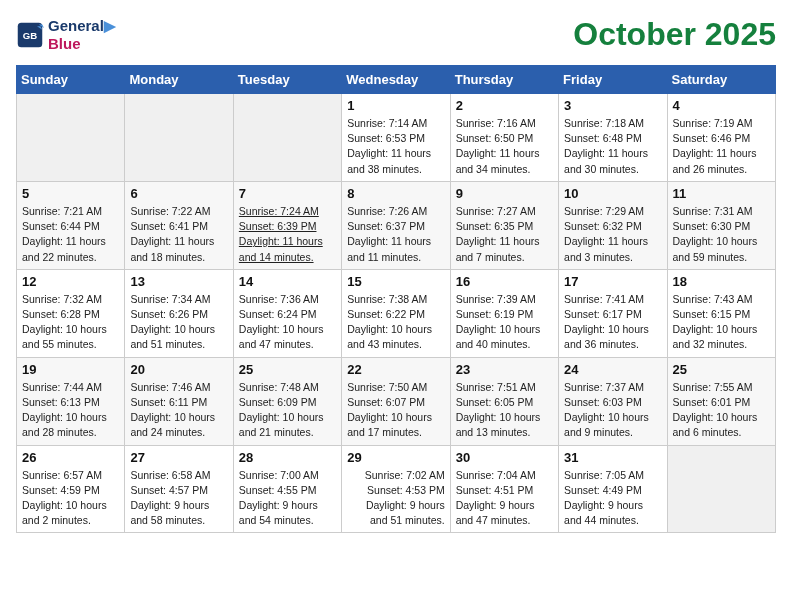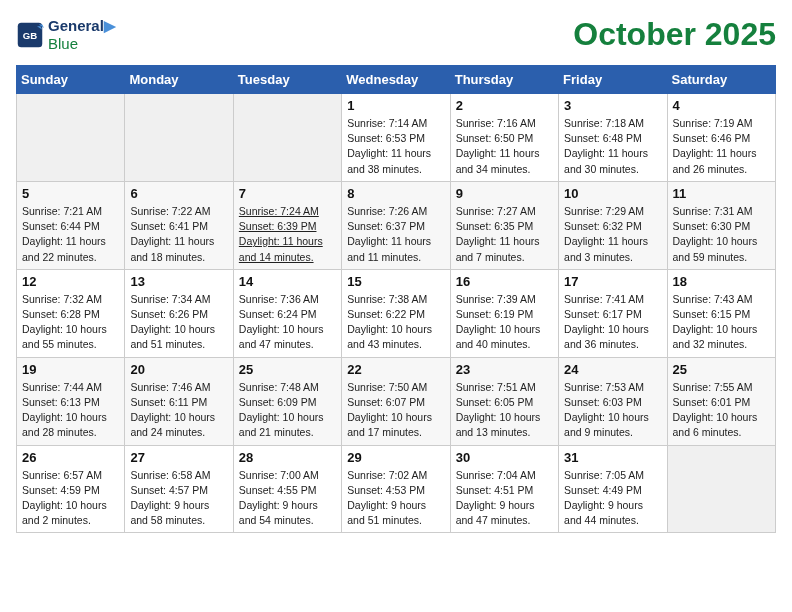--- a/index.html
+++ b/index.html
@@ -85,21 +85,21 @@
 <div class="header-area">
   <div class="logo">
     <svg class="logo-icon" viewBox="0 0 32 32">
       <rect x="2" y="2" width="28" height="28" rx="4" fill="#1a3a6b"></rect>
       <text x="16" y="20" font-size="11" fill="white" text-anchor="middle" font-family="Arial" font-weight="bold">GB</text>
       <polygon points="24,6 30,10 28,6" fill="#4a90d9"></polygon>
       <polygon points="26,4 32,8 30,4" fill="#4a90d9"></polygon>
     </svg>
     <div>
       <div style="font-size:15px;font-weight:bold;color:#1a3a6b;line-height:1.2;">General<span style="color:#4a90d9;">▶</span></div>
-      <div style="font-size:15px;font-weight:normal;color:#15803d;line-height:1.2;">Blue</div>
+      <div style="font-size:15px;font-weight:bold;color:#be185d;line-height:1.2;">Blue</div>
     </div>
   </div>
   <div class="title-area">
     <div class="cal-title">October 2025</div>
   </div>
 </div>
 
 <table>
   <thead>
     <tr>
@@ -279,21 +279,21 @@
         </td>
         <td>
           <div class="day-num">23</div>
           <div class="day-info" style="white-space: pre-line;">Sunrise: 7:51 AM
 Sunset: 6:05 PM
 Daylight: 10 hours
 and 13 minutes.</div>
         </td>
         <td>
           <div class="day-num">24</div>
-          <div class="day-info" style="white-space: pre-line;">Sunrise: 7:53 AM
+          <div class="day-info" style="white-space: pre-line;">Sunrise: 7:37 AM
 Sunset: 6:03 PM
 Daylight: 10 hours
 and 9 minutes.</div>
         </td>
         <td>
           <div class="day-num">25</div>
           <div class="day-info" style="white-space: pre-line;">Sunrise: 7:55 AM
 Sunset: 6:01 PM
 Daylight: 10 hours
 and 6 minutes.</div>
@@ -316,21 +316,21 @@
         </td>
         <td>
           <div class="day-num">28</div>
           <div class="day-info" style="white-space: pre-line;">Sunrise: 7:00 AM
 Sunset: 4:55 PM
 Daylight: 9 hours
 and 54 minutes.</div>
         </td>
         <td>
           <div class="day-num">29</div>
-          <div class="day-info" style="white-space: pre-line;">Sunrise: 7:02 AM
+          <div class="day-info" style="white-space: pre-line; text-align: right;">Sunrise: 7:02 AM
 Sunset: 4:53 PM
 Daylight: 9 hours
 and 51 minutes.</div>
         </td>
         <td>
           <div class="day-num">30</div>
           <div class="day-info" style="white-space: pre-line;">Sunrise: 7:04 AM
 Sunset: 4:51 PM
 Daylight: 9 hours
 and 47 minutes.</div>

